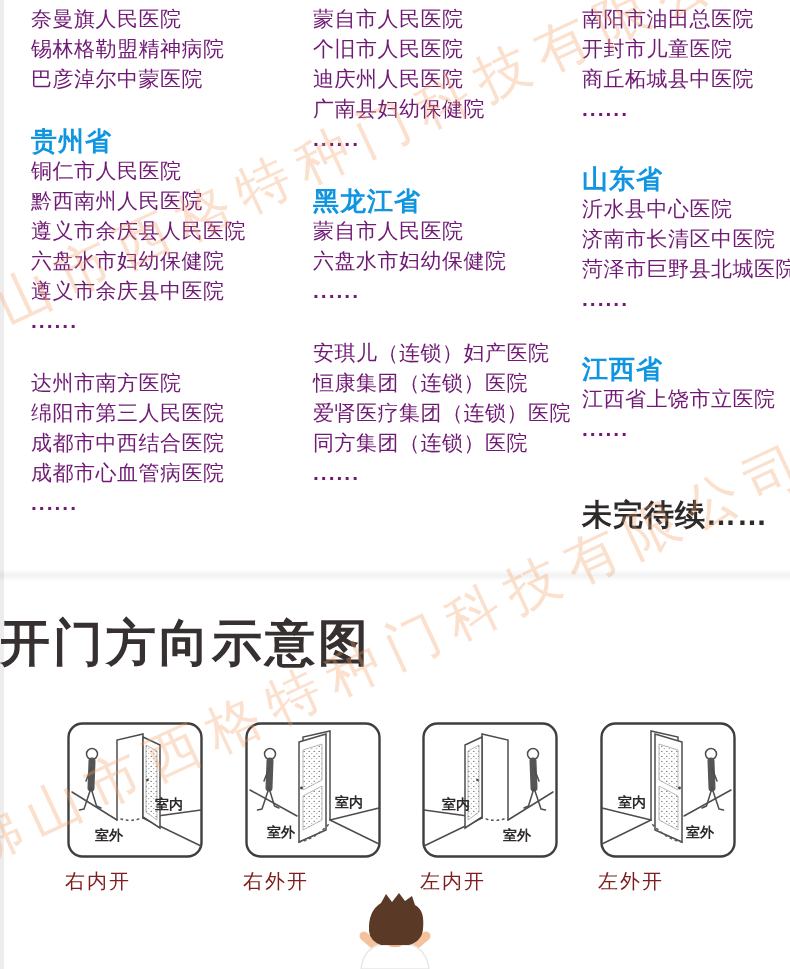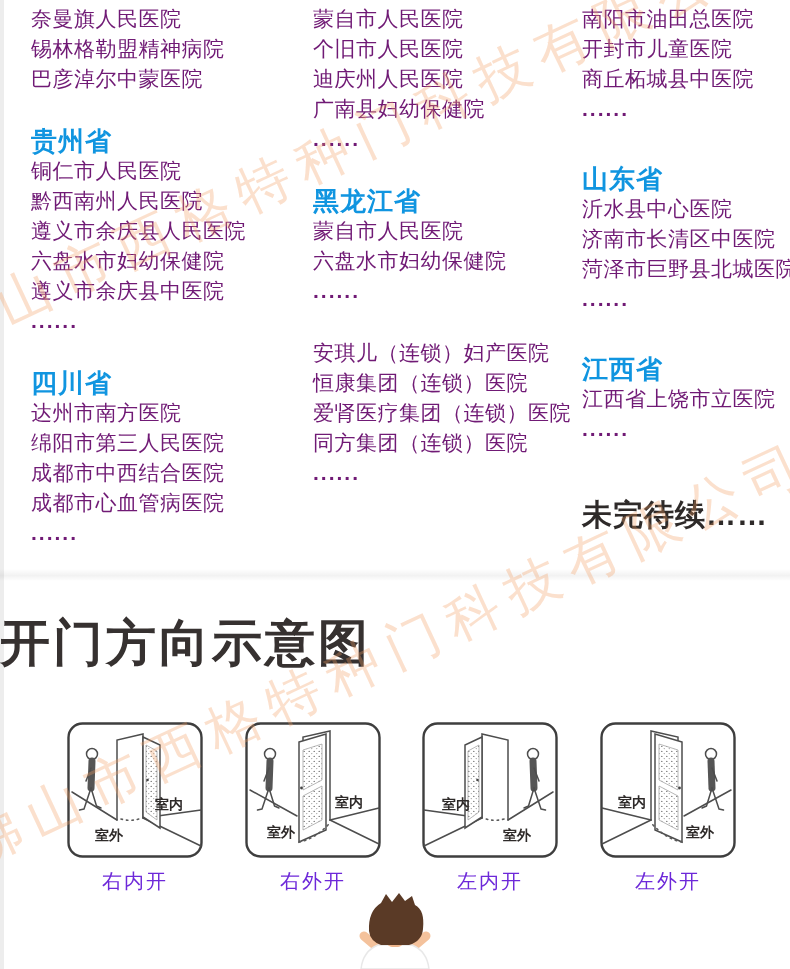--- a/index.html
+++ b/index.html
@@ -33,21 +33,21 @@
   
   .divider{position:absolute;left:0;top:569px;width:790px;height:12px;z-index:1;
      background:linear-gradient(180deg,rgba(0,0,0,0) 0%,rgba(0,0,0,0.05) 55%,rgba(0,0,0,0) 100%);}
 
   
   .dd-title{position:absolute;left:0;top:612px;width:726px;margin:0;text-align:left;z-index:2;
      font-size:50px;line-height:62px;font-weight:800;color:#363130;letter-spacing:3px;}
   .fig{position:absolute;top:716px;width:140px;margin:4px;z-index:2;}
   .fig-1{left:61px;}.fig-2{left:239px;}.fig-3{left:416px;}.fig-4{left:594px;}
   .fig svg{display:block;width:140px;height:140px;}
-  .fig figcaption{text-align:center;font-size:20px;color:#6d28d9;margin-top:8px;letter-spacing:2px;}
+  .fig figcaption{font-size:20px;color:#7f1d1d;margin-top:8px;letter-spacing:2px;}
   .dbox{fill:#ffffff;stroke:#3e3e3e;stroke-width:2.4;}
   .ln{fill:none;stroke:#4d4d4d;stroke-width:1.5;stroke-linecap:round;}
   .panel{fill:#ffffff;stroke:#4d4d4d;stroke-width:1.5;}
   .spk{stroke:#9a9a9a;stroke-width:0.7;}
   .dots{fill:none;stroke:#5a5a5a;stroke-width:1.6;stroke-dasharray:1.5 4;stroke-linecap:round;}
   .room-label{font-family:"DejaVu Serif","Liberation Serif",serif;font-weight:700;font-size:14px;fill:#2e2a29;}
 
   
   .mascot{position:absolute;left:351px;top:891px;width:88px;height:78px;z-index:2;}
 </style>
@@ -70,21 +70,20 @@
       <div class="block">
         <div class="h-head">贵州省</div>
         <div class="h-item">铜仁市人民医院</div>
         <div class="h-item">黔西南州人民医院</div>
         <div class="h-item">遵义市余庆县人民医院</div>
         <div class="h-item">六盘水市妇幼保健院</div>
         <div class="h-item">遵义市余庆县中医院</div>
         <div class="h-dots">......</div>
       </div>
       <div class="block">
-        <div class="h-head">四川省</div>
         <div class="h-item">达州市南方医院</div>
         <div class="h-item">绵阳市第三人民医院</div>
         <div class="h-item">成都市中西结合医院</div>
         <div class="h-item">成都市心血管病医院</div>
         <div class="h-dots">......</div>
       </div>
     </div>
 
     <div class="col c2">
       <div class="block">

